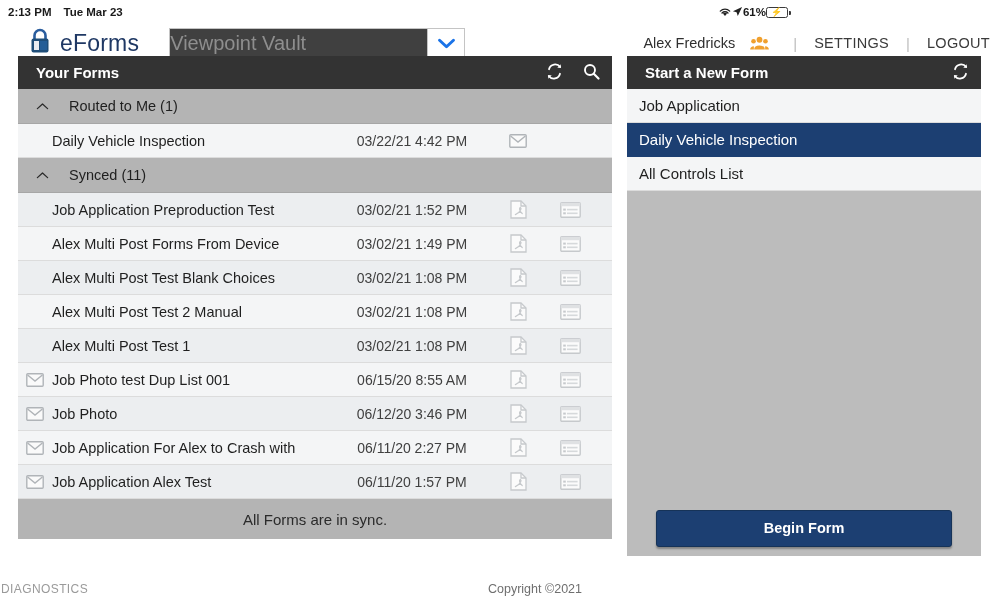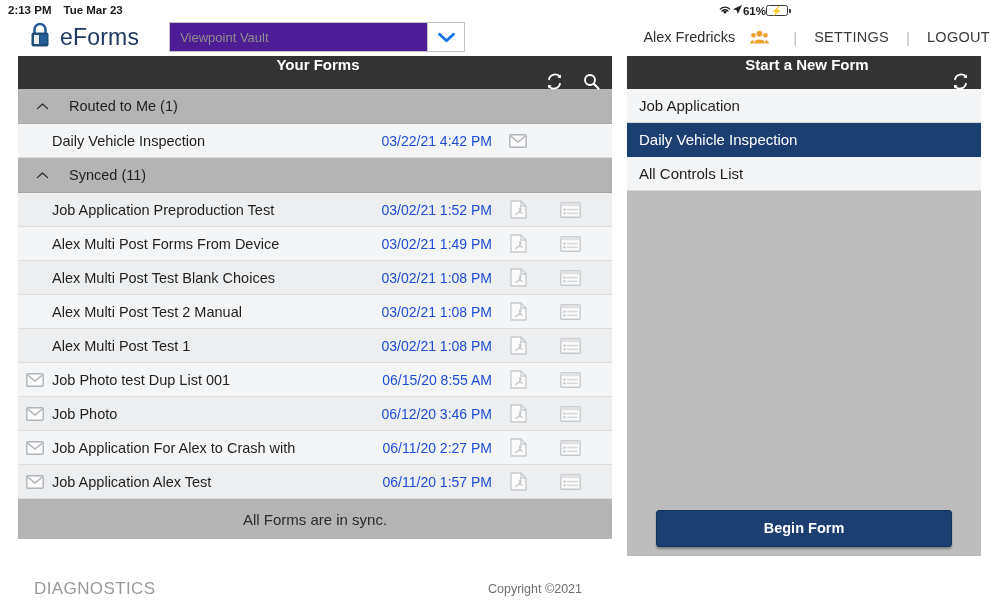--- a/index.html
+++ b/index.html
@@ -8,23 +8,23 @@
     background:#ffffff;
     font-family:"Liberation Sans", sans-serif;
     color:#333333;
     overflow:hidden;
     position:relative;
   }
 
   
   .statusbar{
     height:18px;width:796px;
-    display:flex;align-items:flex-start;
+    display:flex;align-items:center;
     font-size:11.5px;font-weight:bold;color:#1a1a1a;
-    padding:4px 8px;box-sizing:border-box;
+    padding:12px 8px;box-sizing:border-box;
   }
   .sb-time{margin-right:12px;}
   .sb-date{}
   .sb-right{margin-left:auto;display:flex;align-items:center;}
   .sb-pct{font-size:11.5px;font-weight:bold;}
   .batt{
     width:22px;height:11px;border:1.4px solid #3a3a3a;border-radius:2.5px;
     position:relative;box-sizing:border-box;padding:1px;
   }
   .batt::after{
@@ -41,23 +41,23 @@
     box-sizing:border-box;
   }
   .brand{display:flex;align-items:center;gap:8px;}
   .brand-name{
     font-size:23px;color:#1f3864;letter-spacing:.2px;
   }
   .selwrap{
     margin-left:30px;display:flex;align-items:stretch;height:30px;width:296px;
   }
   .selbox{
-    flex:1;border:1px solid #c4c4c4;border-right:none;background:#4c1d95;
-    display:flex;align-items:center;padding-left:10px;box-sizing:border-box;
-    font-size:13px;color:#8e8e8e;
+    flex:1;border:1px solid #c4c4c4;border-right:none;background:#404040;
+    display:flex;align-items:center;box-sizing:border-box;
+    font-size:20px;color:#8e8e8e;
   }
   .selcaret{
     width:36px;border:1px solid #c4c4c4;background:#fff;
     display:flex;align-items:center;justify-content:center;
   }
   .caret-svg{display:block;}
   .usernav{
     margin-left:auto;display:flex;align-items:center;
     font-size:14.5px;color:#3a3a3a;gap:8px;
   }
@@ -68,39 +68,39 @@
 
   
   .panels{position:absolute;left:0;top:56px;width:1000px;}
   .panel{position:absolute;}
   #left-panel{left:18px;top:0;width:594px;}
   #right-panel{left:627px;top:0;width:354px;}
 
   .panel-head{
     background:#333333;color:#ffffff;height:33px;
     display:flex;align-items:center;padding:0 12px 0 18px;
-    box-sizing:border-box;font-size:15px;font-weight:bold;flex-direction:column;
+    box-sizing:border-box;font-size:15px;font-weight:bold;
   }
   .panel-head .tools{margin-left:auto;display:flex;align-items:center;gap:20px;}
 
   .grouprow{
     background:#b4b4b4;height:35px;display:flex;align-items:center;
     font-size:14.5px;color:#1f1f1f;padding-left:18px;box-sizing:border-box;
     border-bottom:1px solid #a6a6a6;
   }
   .grouprow .chev{margin-right:20px;display:flex;align-items:center;}
   .formrow{
     height:34px;display:flex;align-items:center;background:#f4f5f6;
     border-bottom:1px solid #dcdcdc;box-sizing:border-box;font-size:14.5px;
     color:#1f1f1f;
   }
   .formrow.alt{background:#eceef0;}
   .fr-env{width:34px;display:flex;align-items:center;justify-content:center;}
   .fr-name{flex:0 0 280px;padding-left:0;white-space:nowrap;overflow:hidden;}
-  .fr-date{flex:0 0 160px;text-align:right;font-size:14px;color:#1d4ed8;}
+  .fr-date{flex:0 0 160px;text-align:center;font-size:14px;color:#404040;}
   .fr-ic{width:52px;display:flex;align-items:center;justify-content:center;}
 
   .syncfoot{
     background:#b4b4b4;height:40px;display:flex;align-items:center;
     justify-content:center;font-size:15px;color:#2b2b2b;
   }
 
   .newrow{
     height:34px;display:flex;align-items:center;background:#f4f5f6;
     border-bottom:1px solid #dcdcdc;box-sizing:border-box;
@@ -118,21 +118,21 @@
     font-size:14.5px;font-weight:bold;border-radius:3px;
     box-shadow:0 2px 2px rgba(0,0,0,.30);
     border:1px solid #163358;box-sizing:border-box;
   }
 
   
   .pagefoot{
     position:absolute;left:0;top:578px;width:1000px;height:22px;
     display:flex;align-items:center;
   }
-  .diag{margin-left:34px;font-size:17px;color:#9a9a9a;letter-spacing:.4px;}
+  .diag{margin-left:1px;font-size:12px;color:#9a9a9a;letter-spacing:.4px;}
   .copy{margin-left:auto;margin-right:0;font-size:12.5px;color:#6f6f6f;
         position:absolute;left:488px;}
 </style>
 </head>
 <body>
 
 <div class="statusbar">
   <span class="sb-time">2:13 PM</span>
   <span class="sb-date">Tue Mar 23</span>
   <span class="sb-right">

